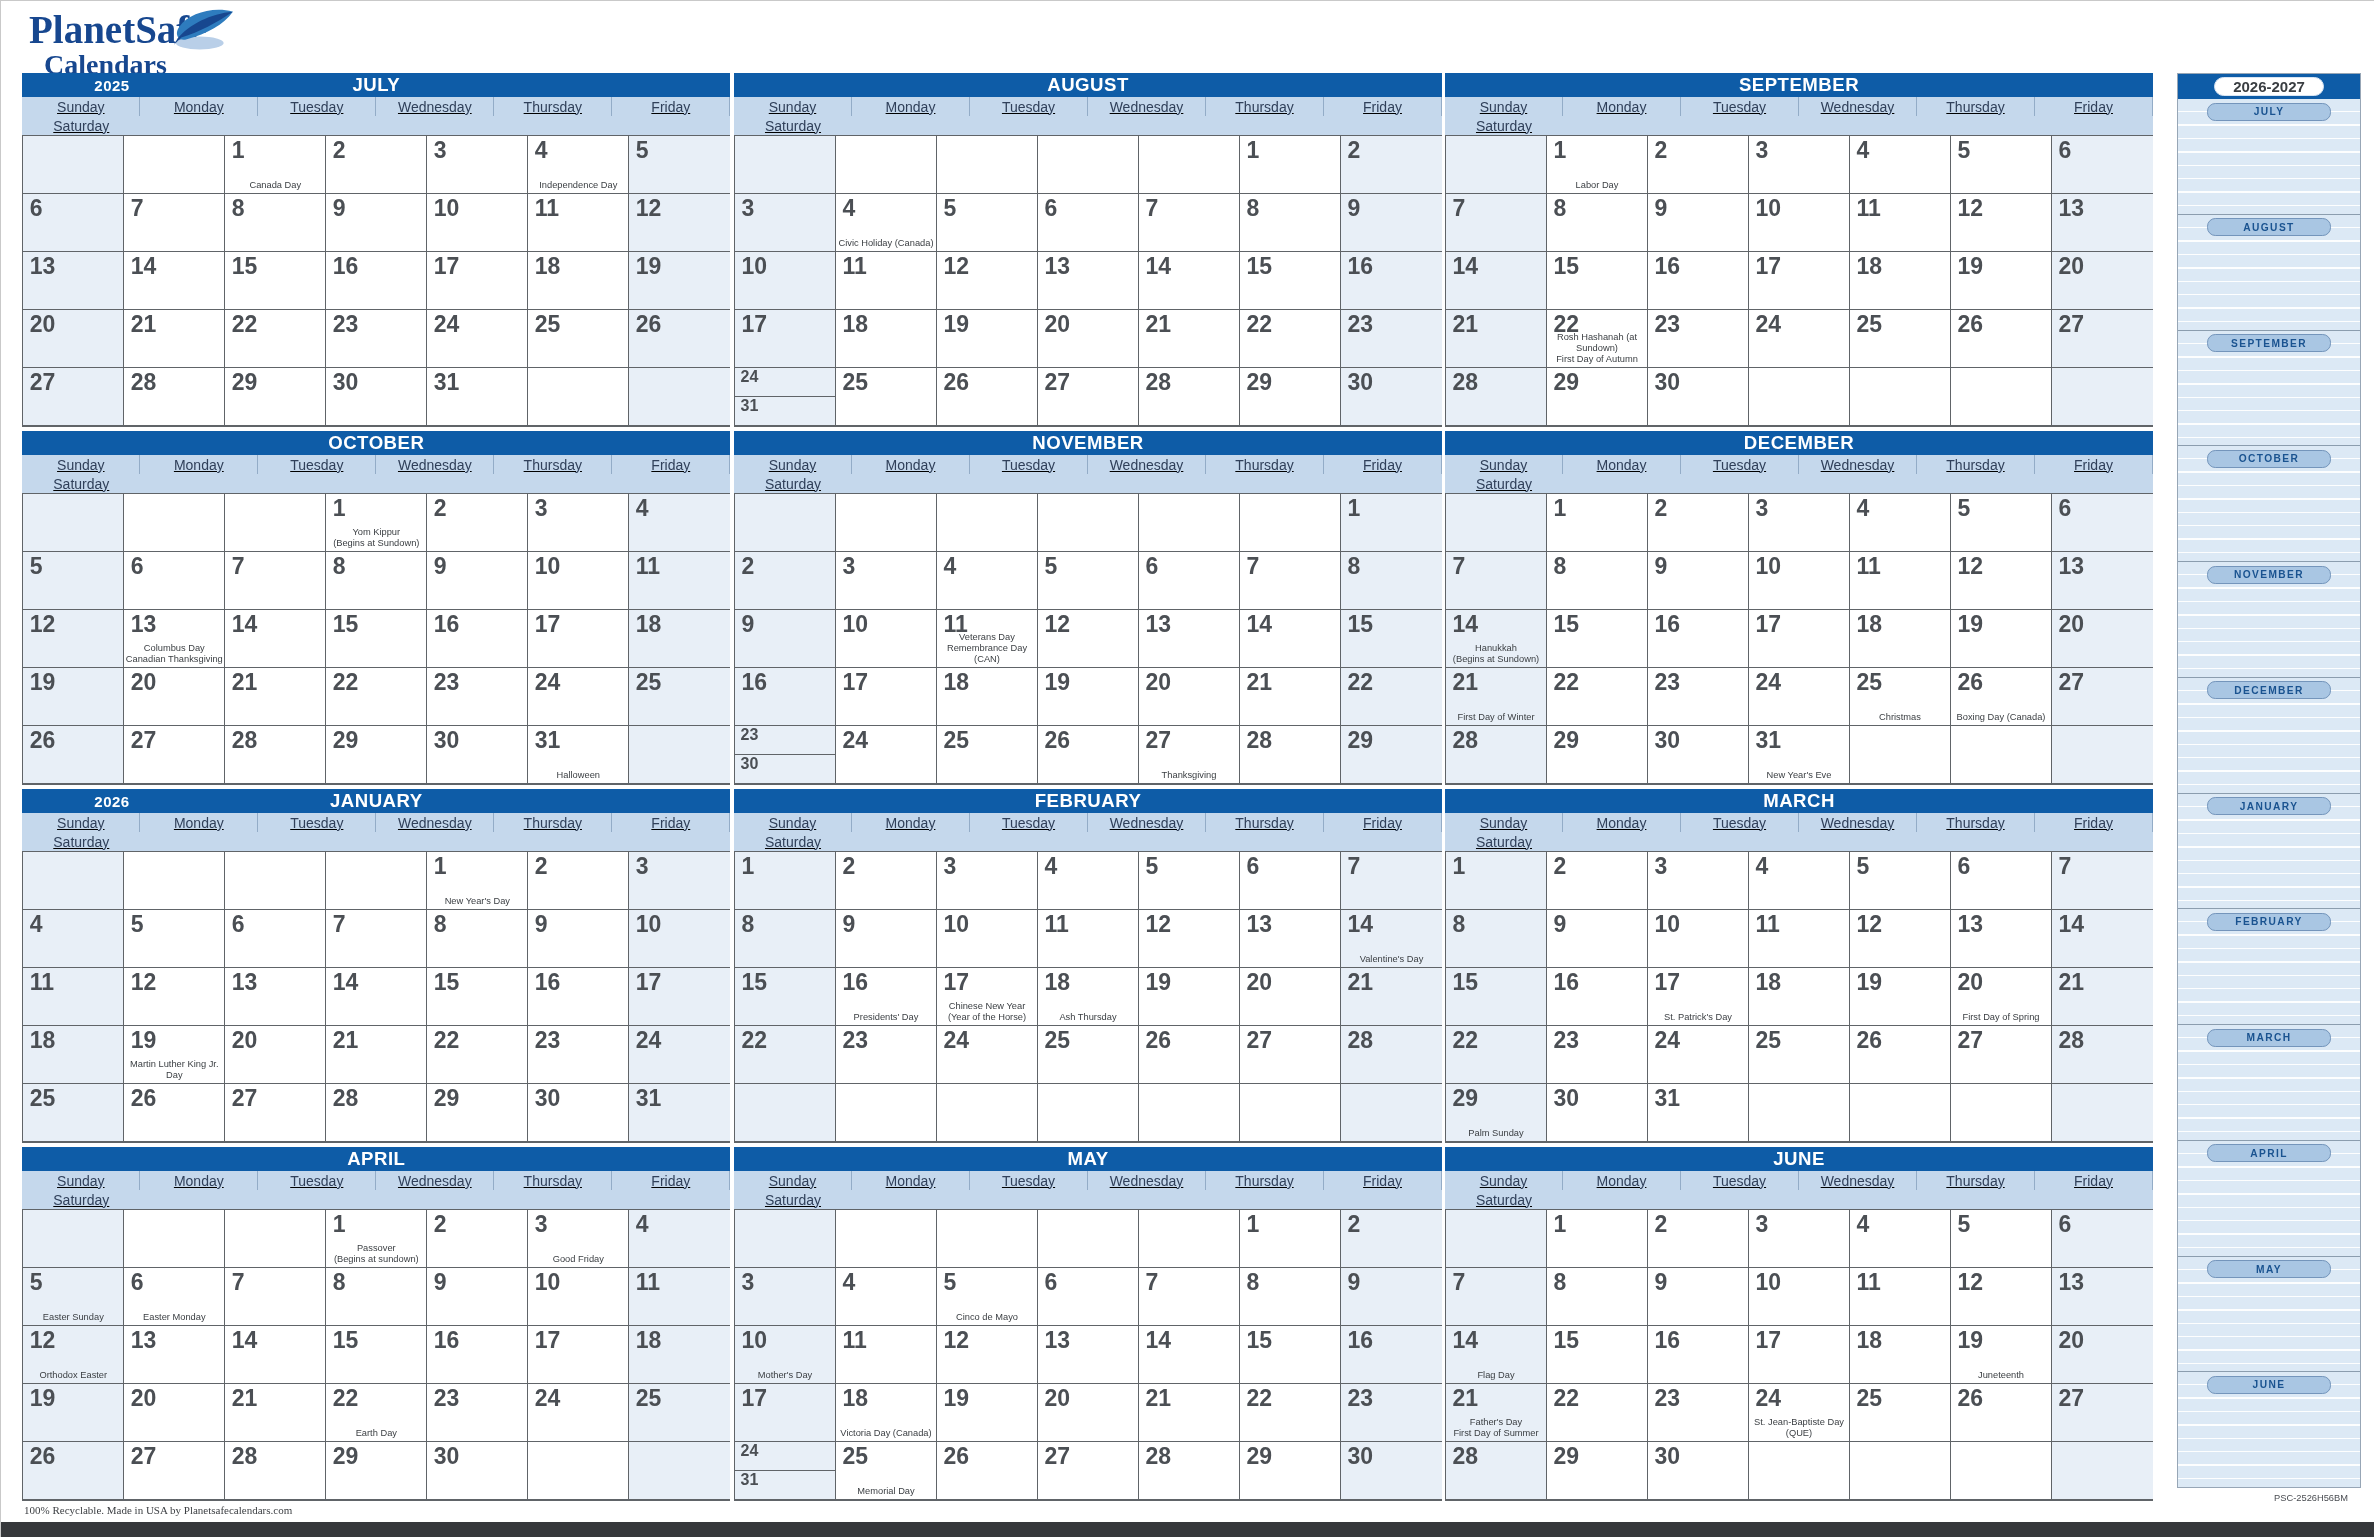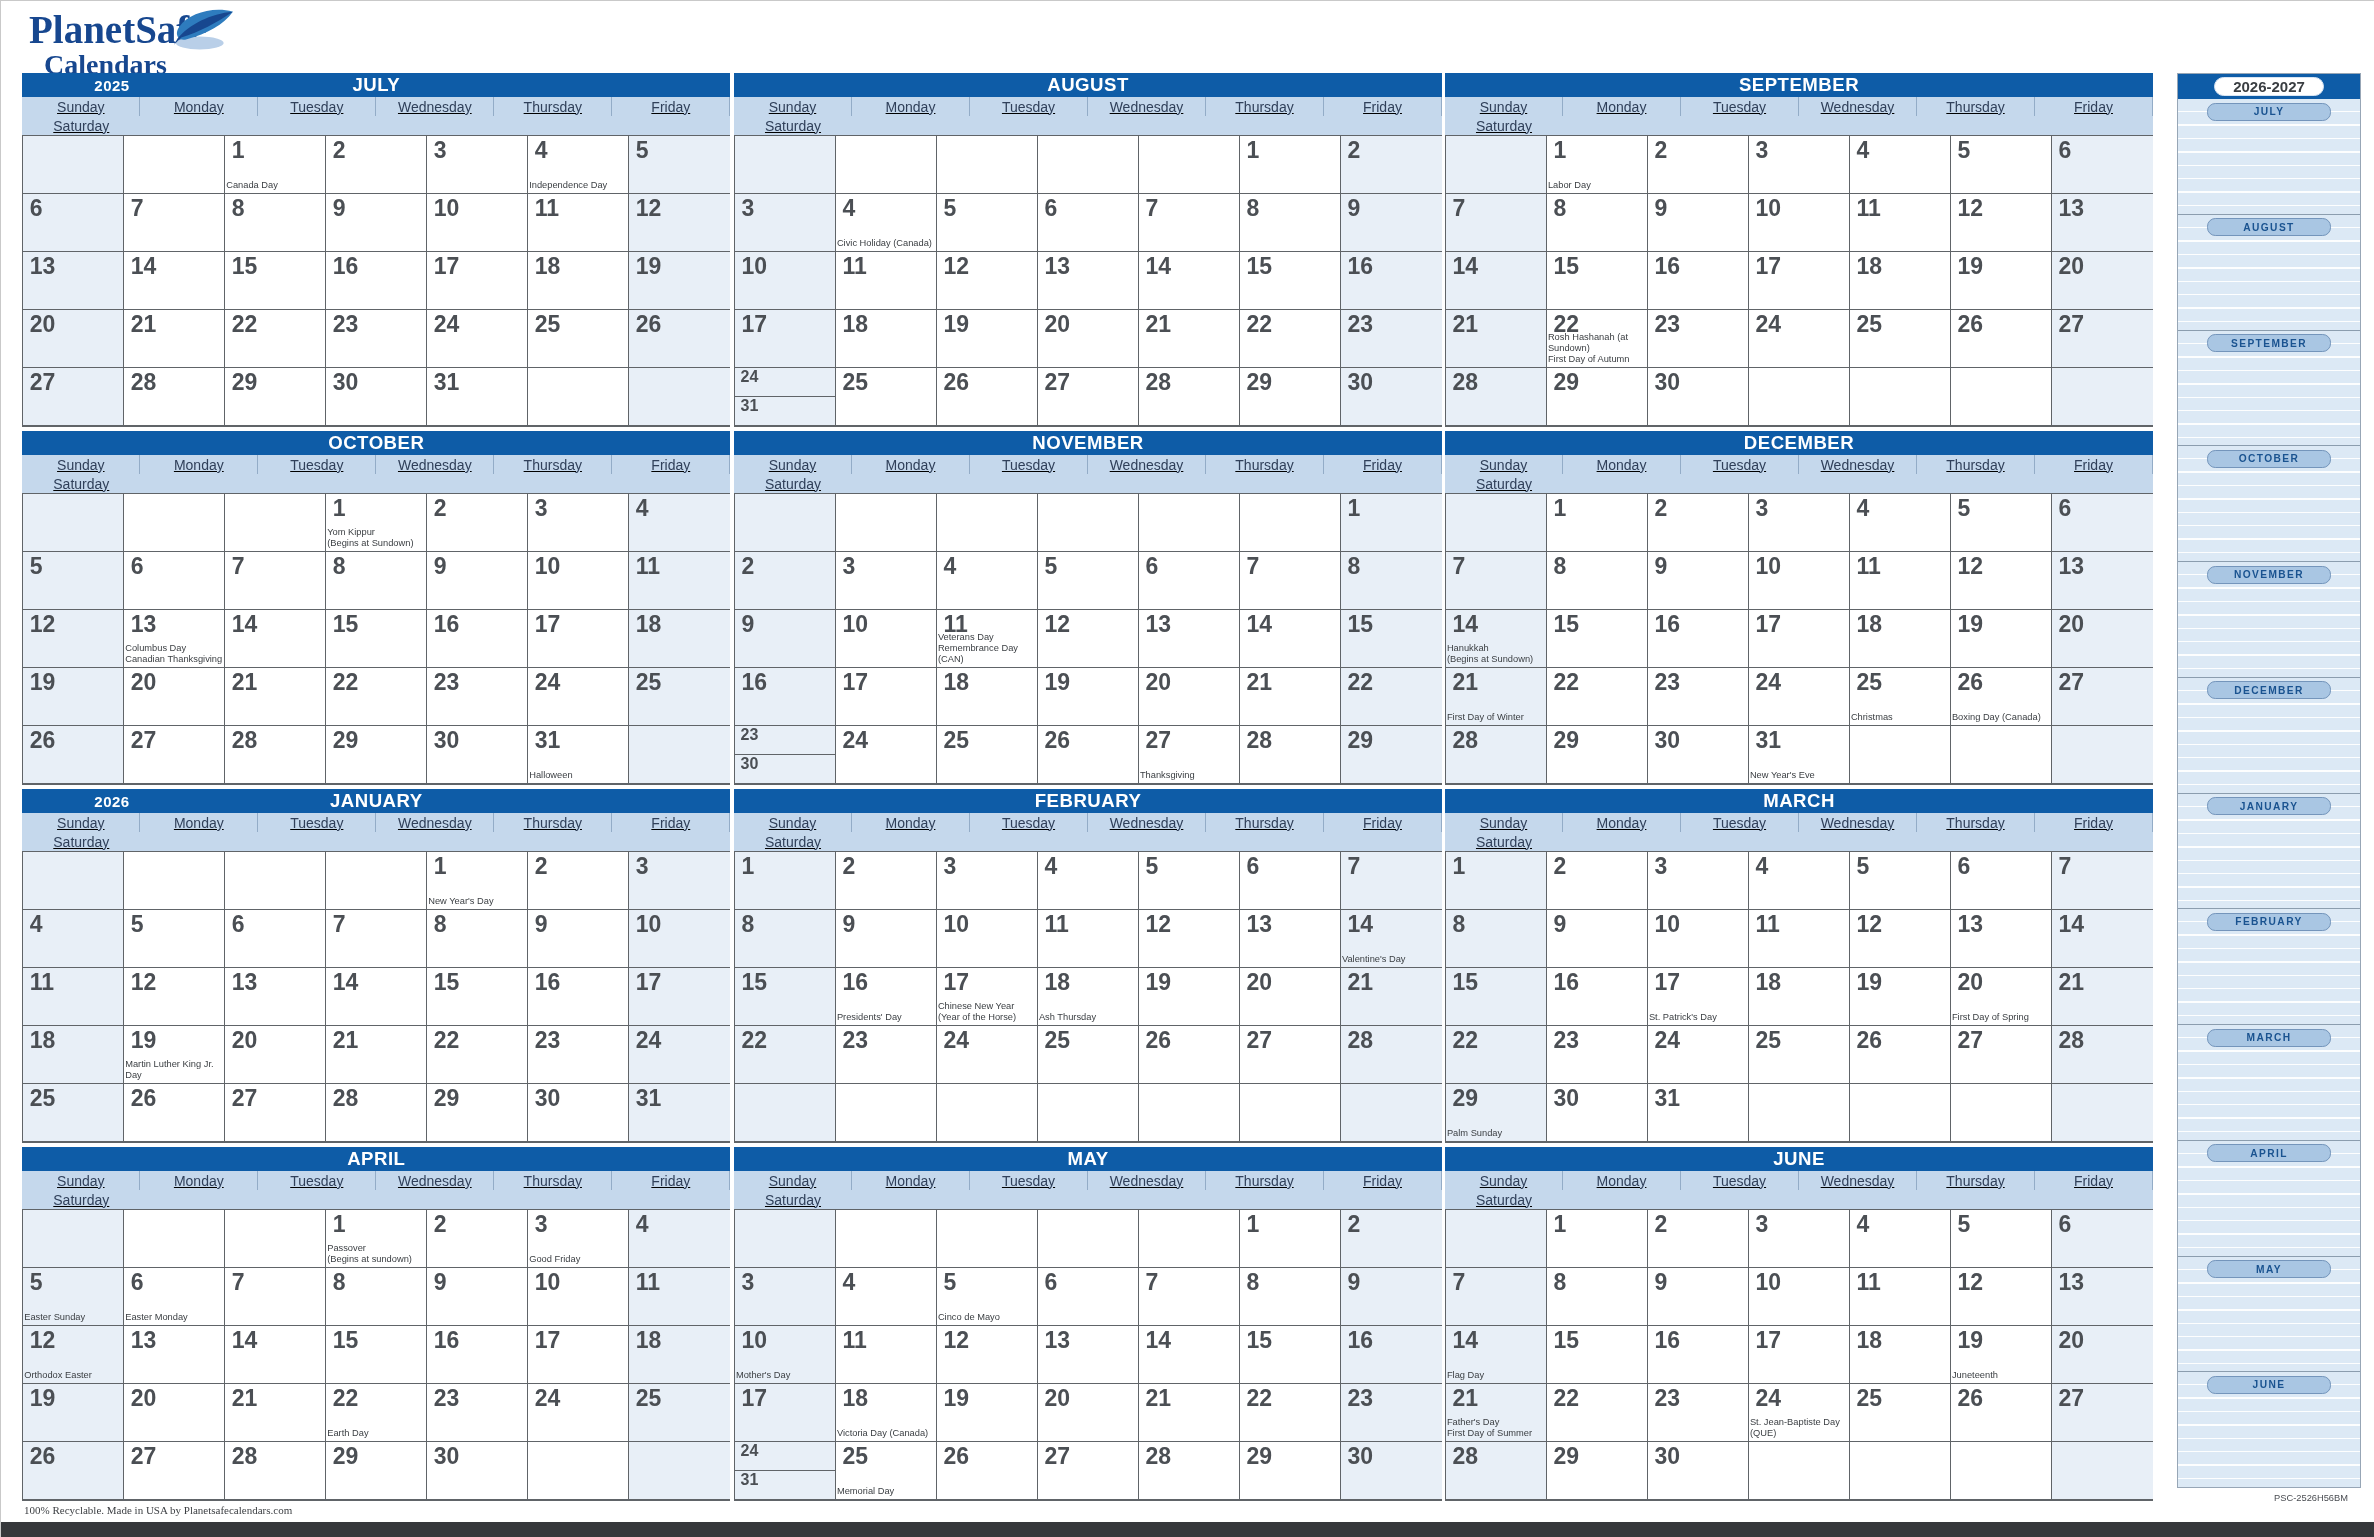--- a/index.html
+++ b/index.html
@@ -31,21 +31,21 @@
   .m-days{display:grid;grid-template-columns:repeat(6,1fr);height:38px;background:#C5D8EC;text-decoration:underline;}
   .m-days .dn{display:flex;align-items:center;justify-content:center;
               font-size:14px;color:#30405A;border-right:0.9px solid #93ACC7;}
   .m-days .dn:last-child{border-right:none;}
   .m-grid{display:grid;grid-template-columns:repeat(7,101px);grid-auto-rows:58px;
           border:0.9px solid #606468;border-top:0.9px solid #606468;width:708px;box-sizing:border-box;}
   .cell{position:relative;background:#ffffff;border-right:0.9px solid #606468;border-bottom:0.9px solid #606468;box-sizing:border-box;}
   .cell:nth-child(7n){border-right:none;}
   .cell.we{background:#E8EFF7;}
   .d-num{position:absolute;top:0.9px;left:6.5px;font-size:23px;font-weight:bold;color:#4B4F54;}
-  .hol{position:absolute;bottom:2.8px;left:0.9px;right:0.9px;text-align:left;
+  .hol{position:absolute;bottom:2.8px;left:0.9px;right:0.9px;text-align:center;
        font-size:9.3px;color:#3A3E42;line-height:1.15;}
   .split{display:flex;flex-direction:column;padding:0;}
   .split .half{flex:1;position:relative;}
   .split .half:first-child{border-bottom:0.9px solid #606468;}
   .split .sd{position:absolute;top:0;left:5.6px;font-size:16px;font-weight:bold;color:#4B4F54;}
 
   
   .sidebar{position:absolute;left:2164px;top:72px;width:184px;height:1415px;
            background:#DCE9F5;border:0.9px solid #97A6B6;box-sizing:border-box;
            display:flex;flex-direction:column;margin-left:12px;}

